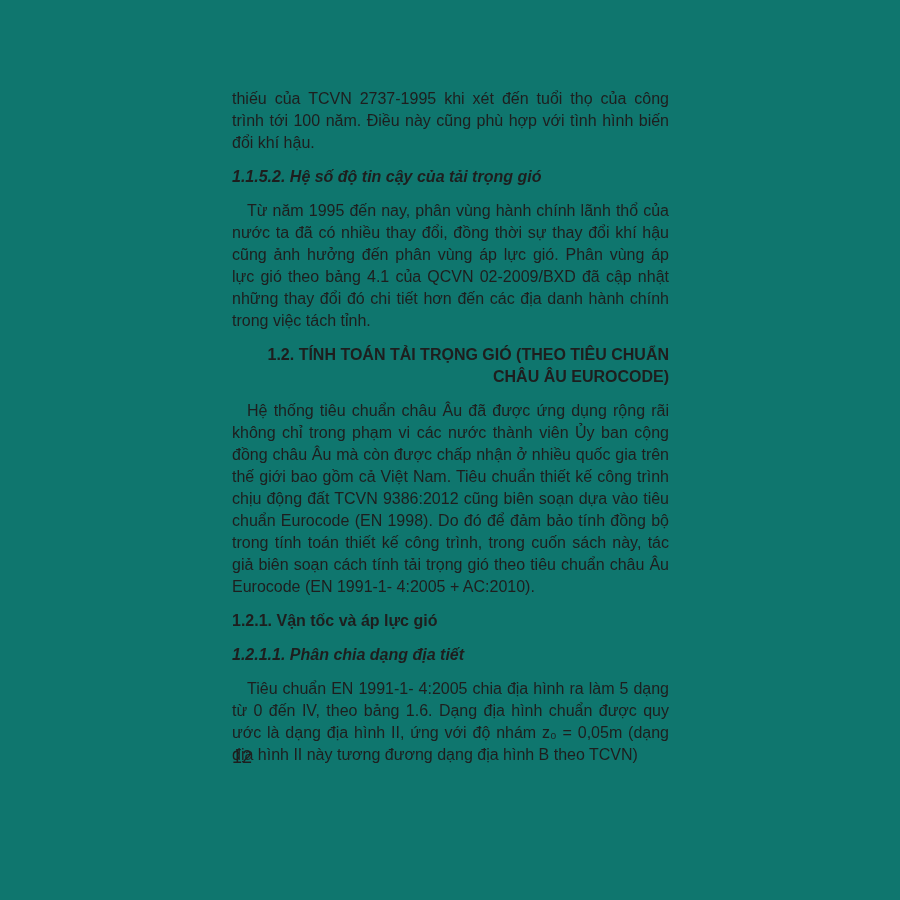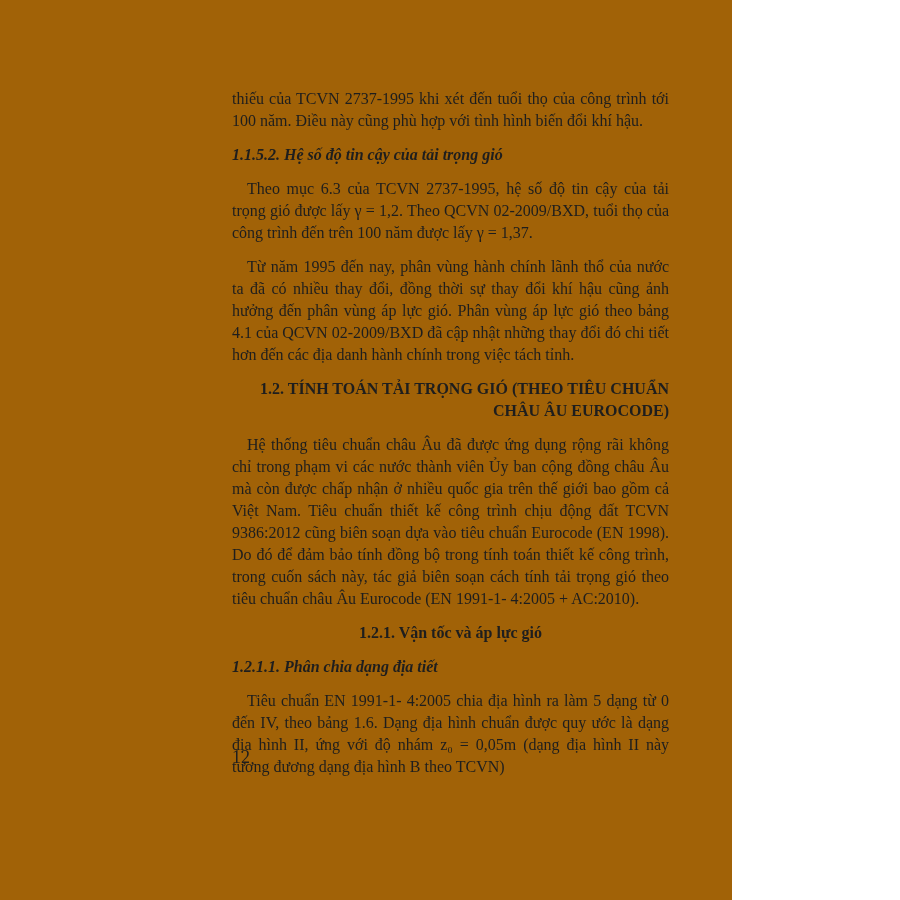--- a/index.html
+++ b/index.html
@@ -2,25 +2,25 @@
 <html><head>
 <meta charset="utf-8">
 <style>
   html, body {
     margin: 0;
     padding: 0;
     background: #ffffff;
   }
   .page {
     position: relative;
-    width: 732px;
+    width: 900px;
     height: 900px;
-    background: #a16207;
+    background: #0f766e;
     overflow: hidden;
-    font-family: Liberation Serif, serif;
+    font-family: Liberation Sans, sans-serif;
     color: #1e1e1e;
   }
   .page-text {
     position: absolute;
     left: 232px;
     top: 88px;
     width: 437px;
     font-size: 16px;
     line-height: 22px;
     text-align: justify;
@@ -42,42 +42,41 @@
   }
   .heading-main {
     font-weight: bold;
     padding-left: 16px;
     text-indent: -16px;
     text-align: right;
   }
   .heading-minor {
     font-weight: bold;
     margin-left: 15px;
-    text-align: center;
+    text-align: left;
   }
   .page-number {
     position: absolute;
     left: 232px;
     top: 747px;
     font-size: 18px;
     line-height: 20px;
     color: #1e1e1e;
   }
 </style>
 </head>
 <body>
 
 <div class="page">
 
   <div class="page-text">
     <div class="para no-indent">thiếu của TCVN 2737-1995 khi xét đến tuổi thọ của công trình tới 100 năm. Điều này cũng phù hợp với tình hình biến đổi khí hậu.</div>
 
     <div class="heading-sub">1.1.5.2. Hệ số độ tin cậy của tải trọng gió</div>
 
-    <div class="para">Theo mục 6.3 của TCVN 2737-1995, hệ số độ tin cậy của tải trọng gió được lấy γ = 1,2. Theo QCVN 02-2009/BXD, tuổi thọ của công trình đến trên 100 năm được lấy γ = 1,37.</div>
 
 
     <div class="para">Từ năm 1995 đến nay, phân vùng hành chính lãnh thổ của nước ta đã có nhiều thay đổi, đồng thời sự thay đổi khí hậu cũng ảnh hưởng đến phân vùng áp lực gió. Phân vùng áp lực gió theo bảng 4.1 của QCVN 02-2009/BXD đã cập nhật những thay đổi đó chi tiết hơn đến các địa danh hành chính trong việc tách tỉnh.</div>
 
     <div class="heading-main">1.2. TÍNH TOÁN TẢI TRỌNG GIÓ (THEO TIÊU CHUẨN CHÂU ÂU EUROCODE)</div>
 
     <div class="para">Hệ thống tiêu chuẩn châu Âu đã được ứng dụng rộng rãi không chỉ trong phạm vi các nước thành viên Ủy ban cộng đồng châu Âu mà còn được chấp nhận ở nhiều quốc gia trên thế giới bao gồm cả Việt Nam. Tiêu chuẩn thiết kế công trình chịu động đất TCVN 9386:2012 cũng biên soạn dựa vào tiêu chuẩn Eurocode (EN 1998). Do đó để đảm bảo tính đồng bộ trong tính toán thiết kế công trình, trong cuốn sách này, tác giả biên soạn cách tính tải trọng gió theo tiêu chuẩn châu Âu Eurocode (EN 1991-1- 4:2005 + AC:2010).</div>
 
     <div class="heading-minor">1.2.1. Vận tốc và áp lực gió</div>
 

